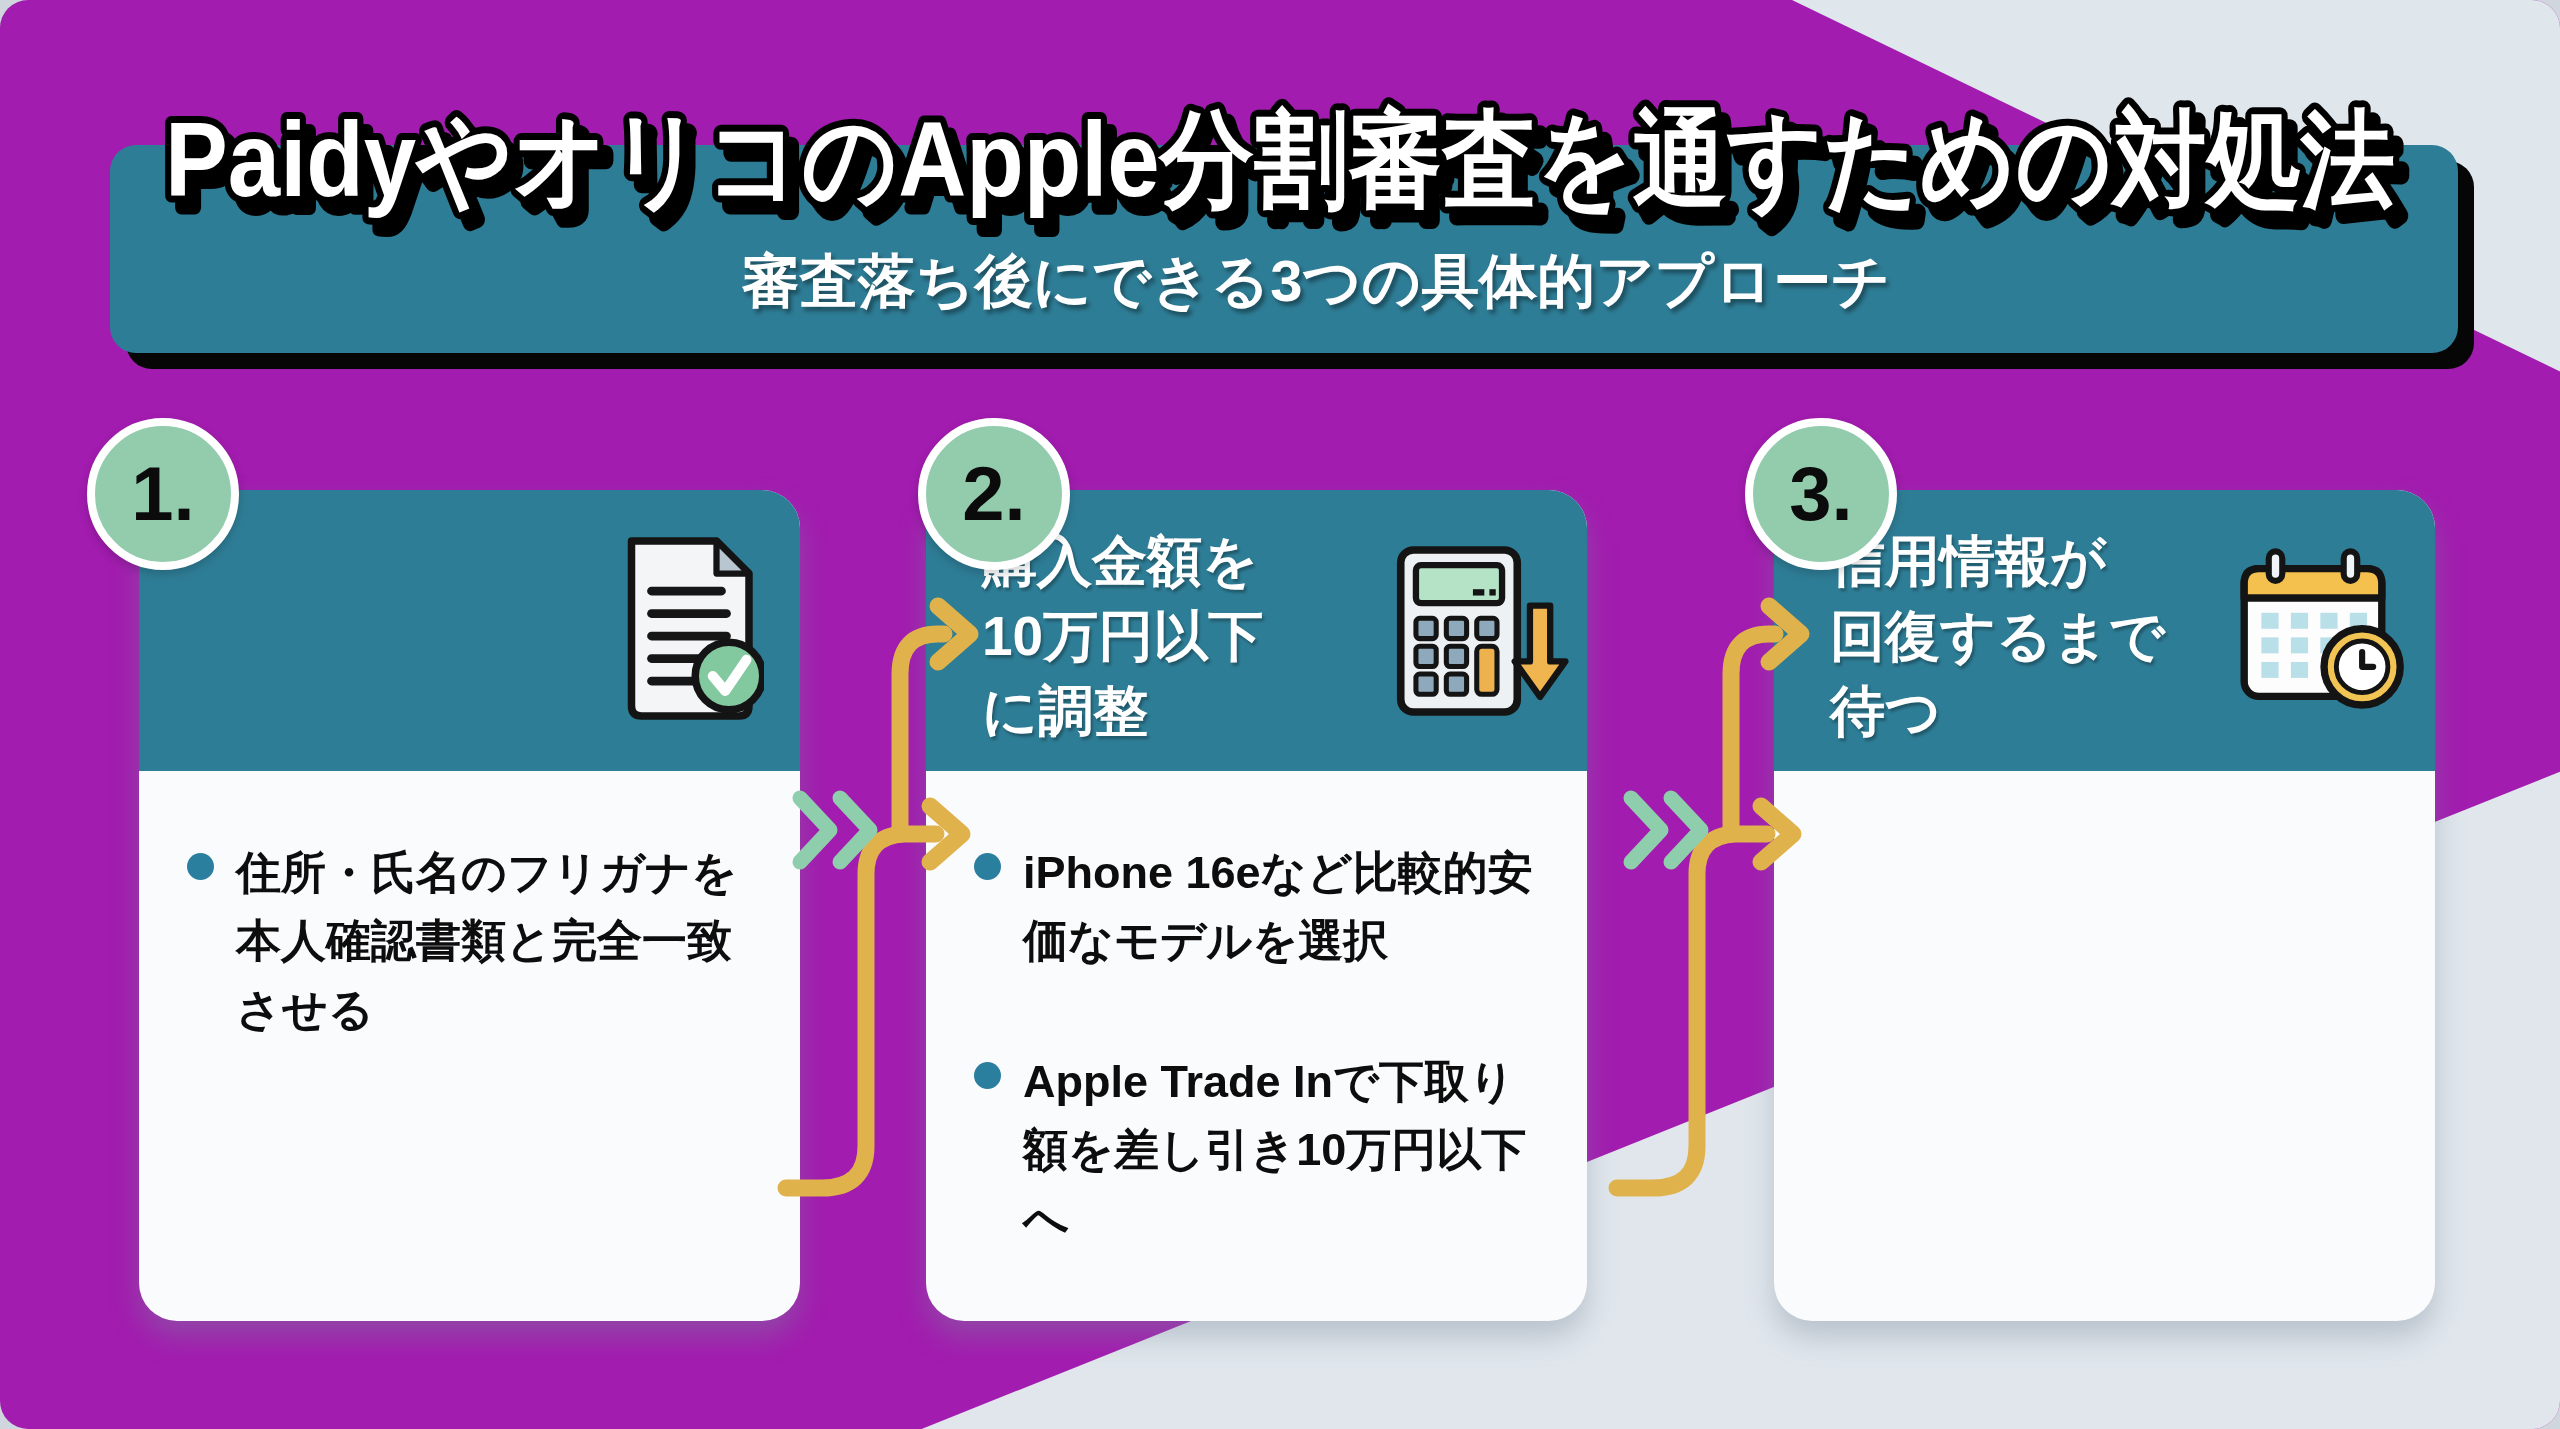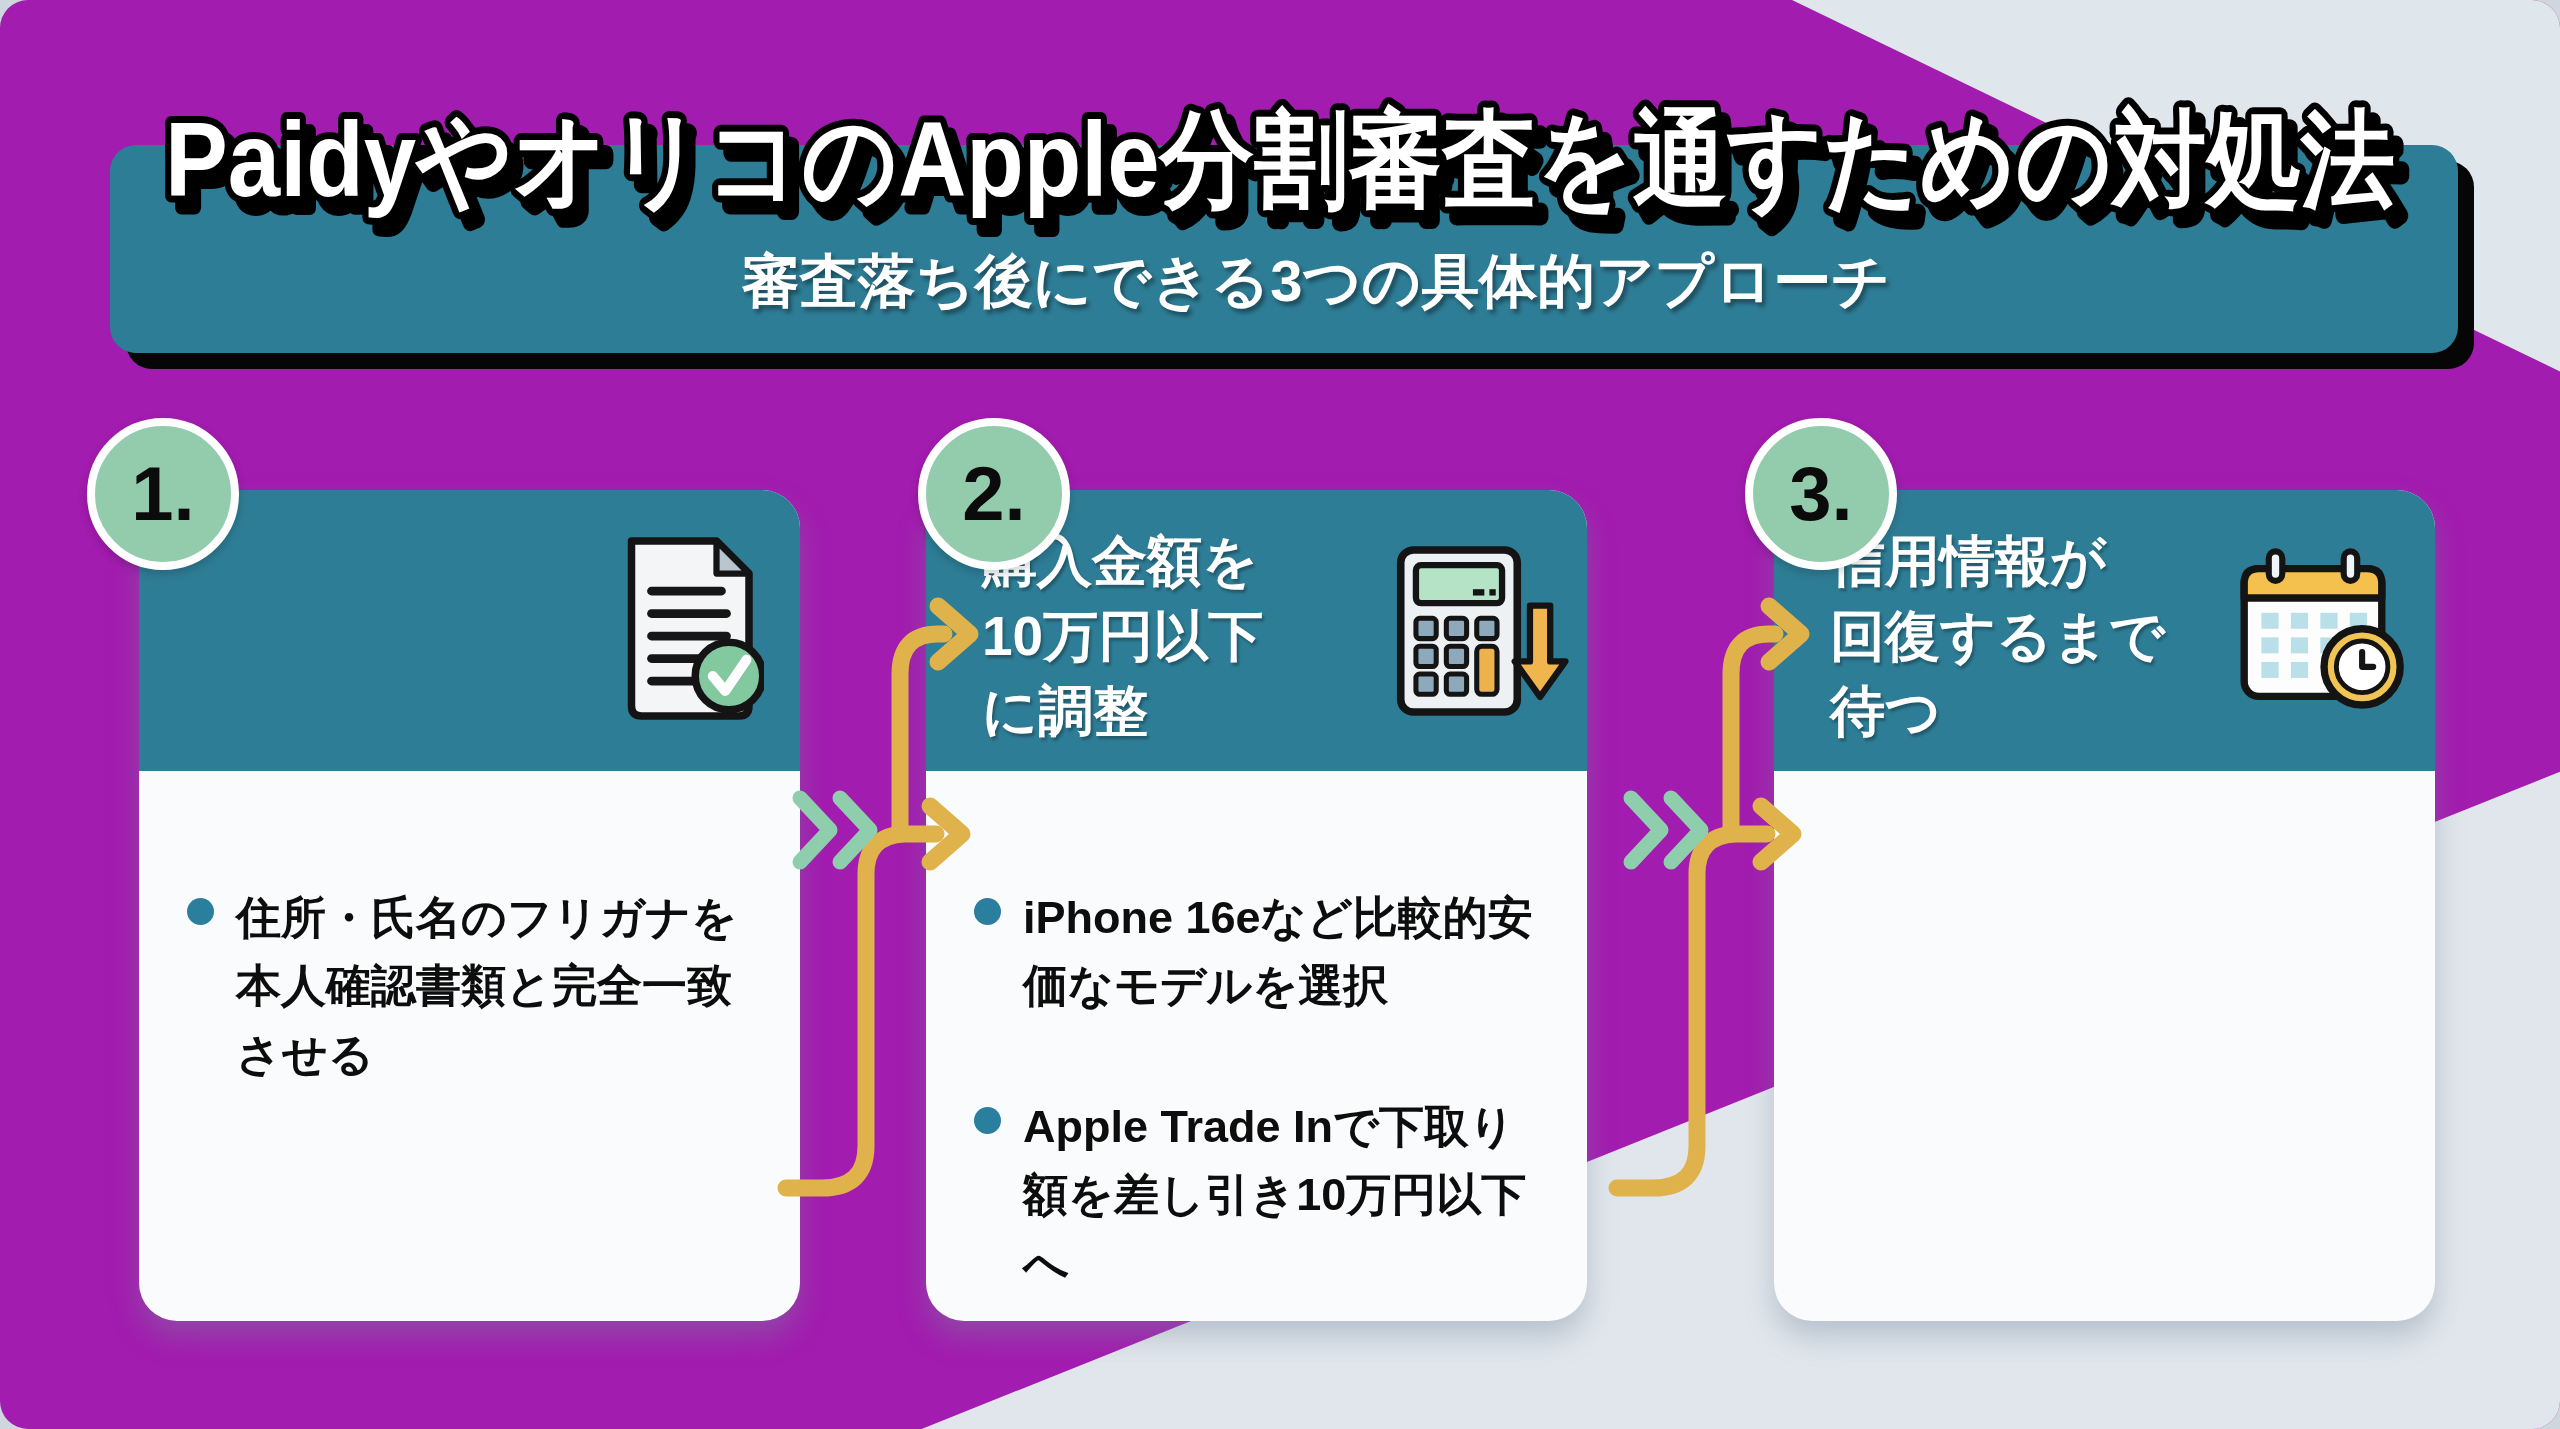--- a/index.html
+++ b/index.html
@@ -43,21 +43,21 @@
     padding:34px 0 0 56px;
   }
   .card-title{
     white-space:pre-line;color:#ffffff;font-size:55px;font-weight:700;line-height:1.36;
     text-shadow:2px 3px 3px rgba(0,0,0,.3);
   }
   .hdr-icon{position:absolute;}
   .icon-doc{right:36px;top:46px;}
   .icon-calc{right:14px;top:52px;}
   .icon-cal{right:16px;top:54px;}
-  .card-body{box-sizing:border-box;padding:68px 40px 0 48px;margin-top:45px;}
+  .card-body{box-sizing:border-box;padding:68px 40px 0 48px;}
   .bullet{display:flex;gap:22px;align-items:flex-start;}
   .bullet + .bullet{margin-top:72px;}
   .dot{flex:0 0 auto;width:27px;height:27px;border-radius:50%;background:#2b7f9e;margin-top:14px;}
   .bullet-text{font-size:45px;font-weight:700;line-height:1.52;color:#0d0d0d;}
 
   
   .badge{
     position:absolute;top:418px;width:136px;height:136px;border-radius:50%;
     background:#92ccad;border:8px solid #ffffff;
     box-shadow:0 4px 10px rgba(0,0,0,.18);

